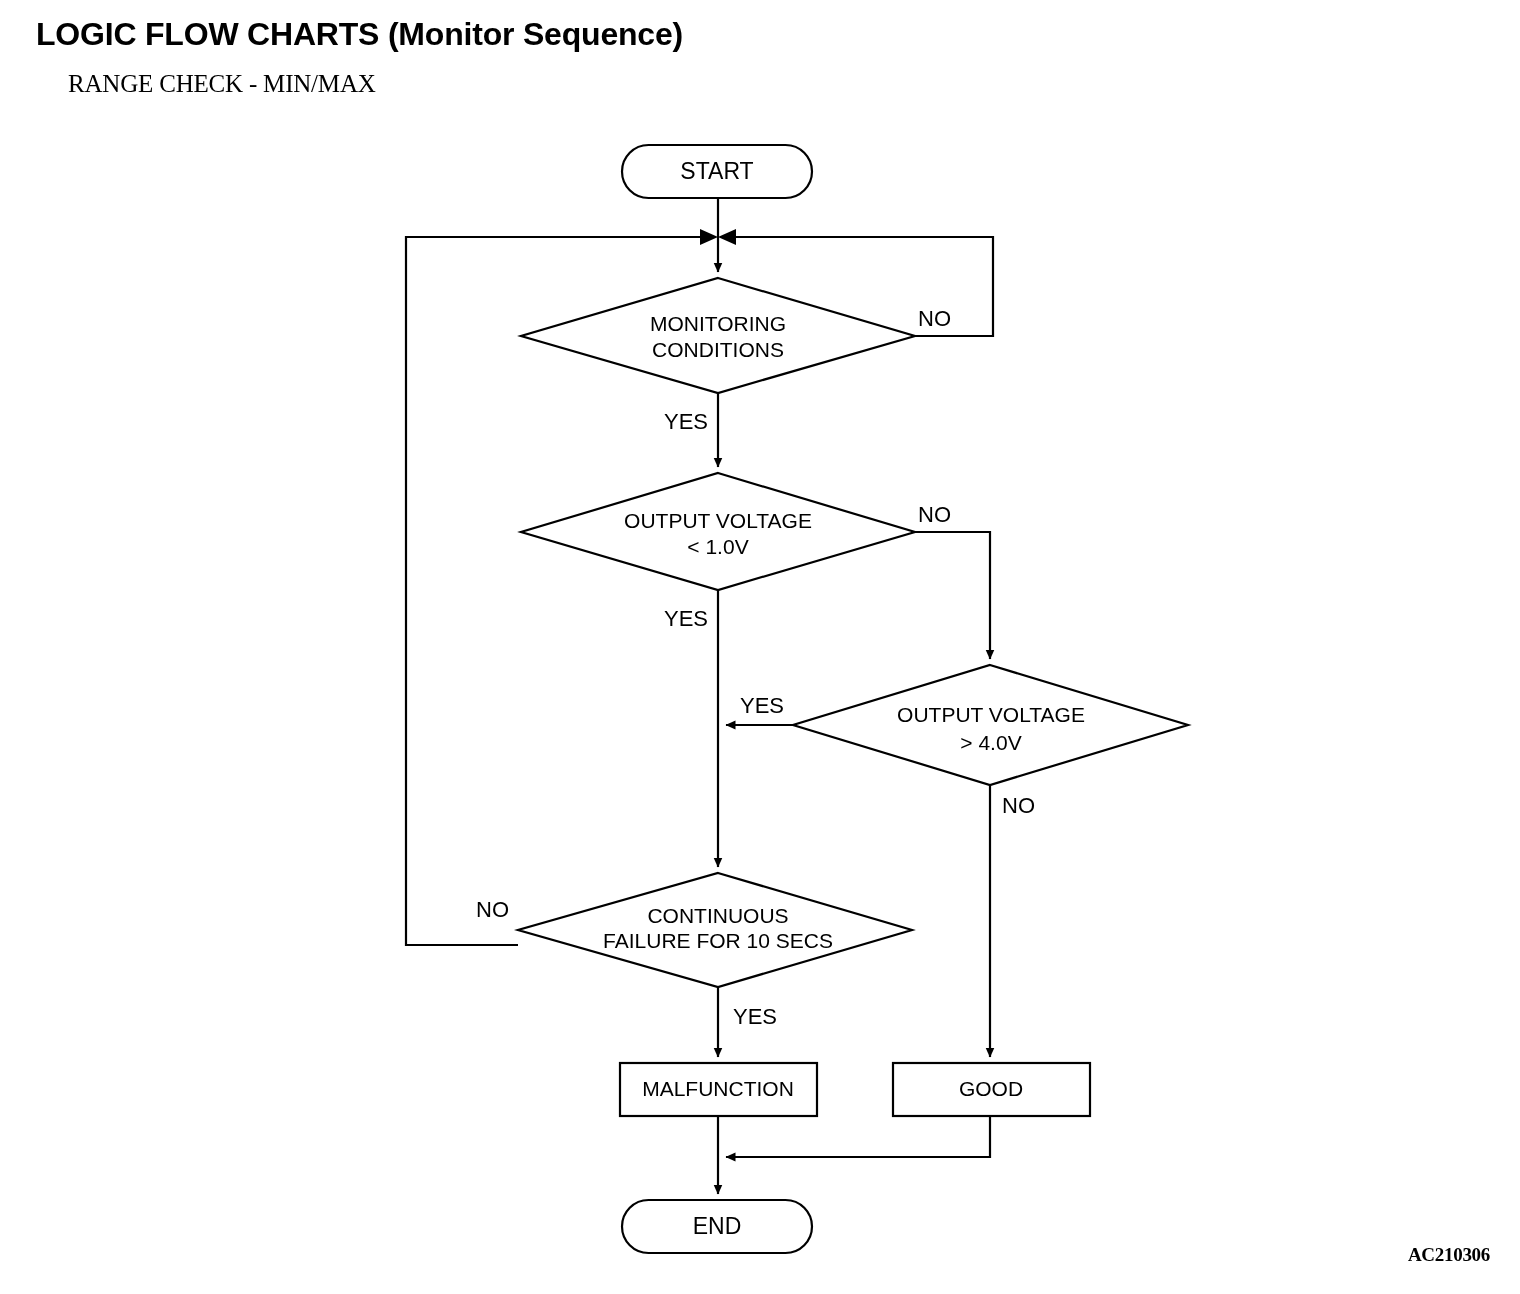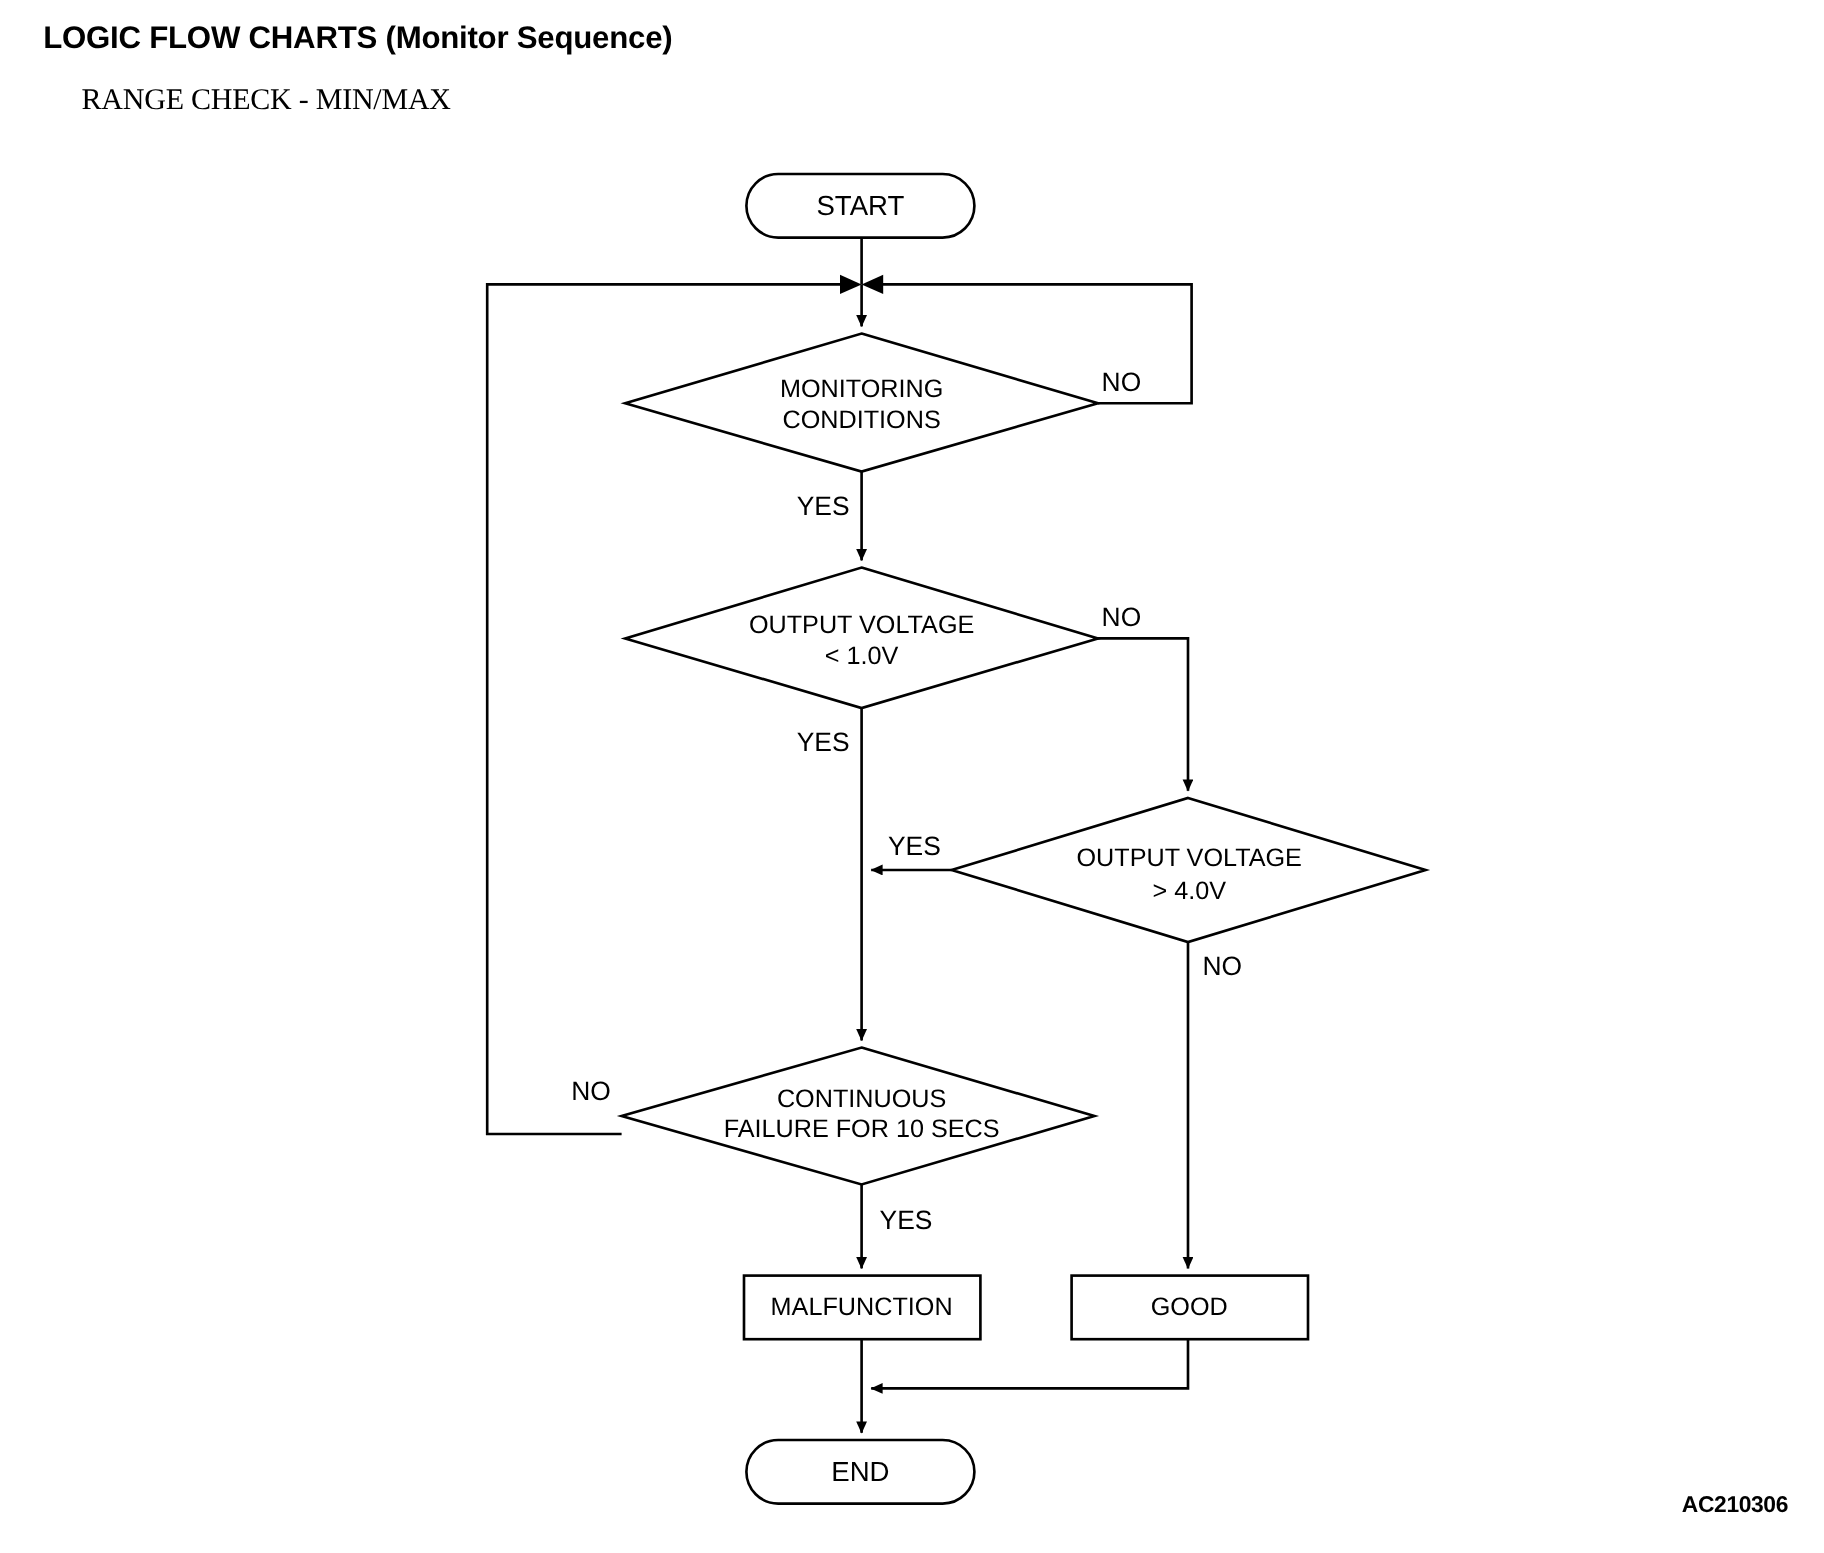--- a/index.html
+++ b/index.html
@@ -21,21 +21,21 @@
   }
   #titles {
     position: absolute;
     left: 0; top: 0;
     width: 100%;
   }
   .title-main {
     position: absolute;
     left: 36px;
     top: 16px;
-    font-size: 26px;
+    font-size: 32px;
     font-weight: bold;
     letter-spacing: -0.2px;
     white-space: nowrap;
     text-align: center;
   }
   .title-sub {
     position: absolute;
     left: 68px;
     top: 70px;
     font-size: 25px;
@@ -83,20 +83,21 @@
     fill: #000000;
     stroke: none;
   }
   .ref-code {
     position: absolute;
     right: 30px;
     bottom: 28px;
     font-size: 19px;
     font-weight: bold;
     letter-spacing: -0.3px;
+    font-family: Liberation Serif, serif;
   }
 </style>
 </head>
 <body>
 
 <div id="page">
 
   <div id="titles">
     <div class="title-main">LOGIC FLOW CHARTS (Monitor Sequence)</div>
     <div class="title-sub">RANGE CHECK - MIN/MAX</div>

